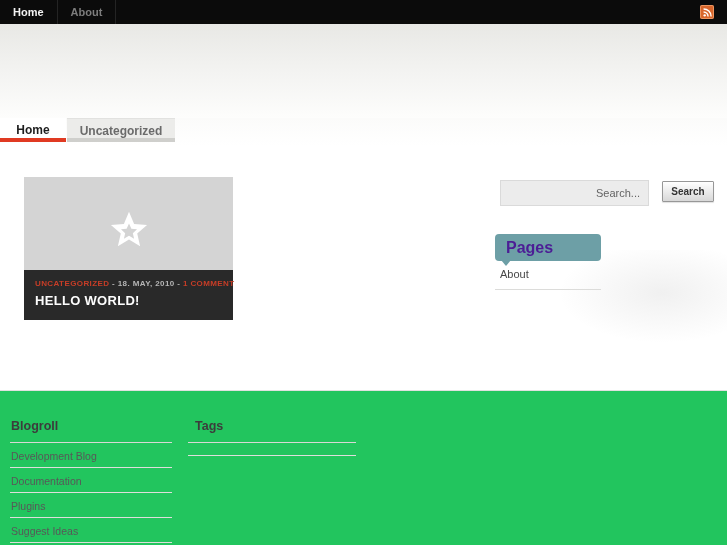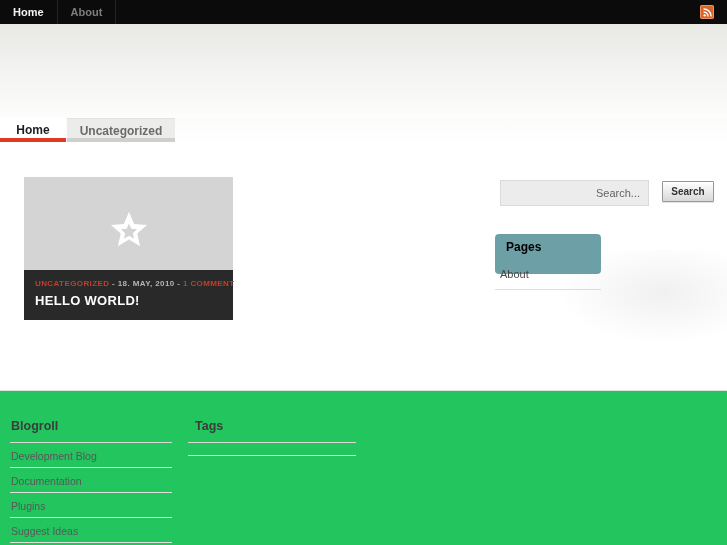--- a/index.html
+++ b/index.html
@@ -44,22 +44,22 @@
 
   
   #search-input { position:absolute; left:500px; top:180px; width:149px; height:26px;
                   background:#ececec; border:1px solid #dadada; padding:0 8px; font-size:11px; color:#666;
                   font-family:"Liberation Sans", sans-serif; outline:none;text-align:right; }
   #search-input::placeholder { color:#646464; opacity:1; }
   #search-button { position:absolute; left:662px; top:181px; width:52px; height:21px; border-radius:1px;
                    border:1px solid #979797; background:linear-gradient(#ffffff,#d8d8d8);
                    font-size:10px; font-weight:bold; color:#333; cursor:pointer;
                    font-family:"Liberation Sans", sans-serif; box-shadow:0 1px 1px rgba(0,0,0,.12); }
-  #pages-title { position:absolute; left:495px; top:234px; width:106px; height:40px; background:#6d9fa6;
-                 border-radius:4px; color:#000000; font-size:12px; font-weight:bold; line-height:27px;
+  #pages-title { position:absolute; left:495px; top:234px; width:106px; height:27px; background:#6d9fa6;
+                 border-radius:4px; color:#4c1d95; font-size:16px; font-weight:bold; line-height:27px;
                  padding-left:11px; }
   #pages-pointer { position:absolute; left:501px; top:260px; width:0; height:0;
                    border-left:5px solid transparent; border-right:5px solid transparent;
                    border-top:6px solid #6d9fa6; }
   #pages-about { position:absolute; left:495px; top:264px; width:106px; padding:4px 0 9px 5px;
                  border-bottom:1px solid #dcdcda; font-size:11px; color:#474747; cursor:pointer; }
 
   
   #bg-noise { position:absolute; left:555px; top:250px; width:195px; height:95px;
               background:radial-gradient(ellipse at 55% 45%, rgba(110,110,110,0.10), rgba(110,110,110,0.0) 68%); }

